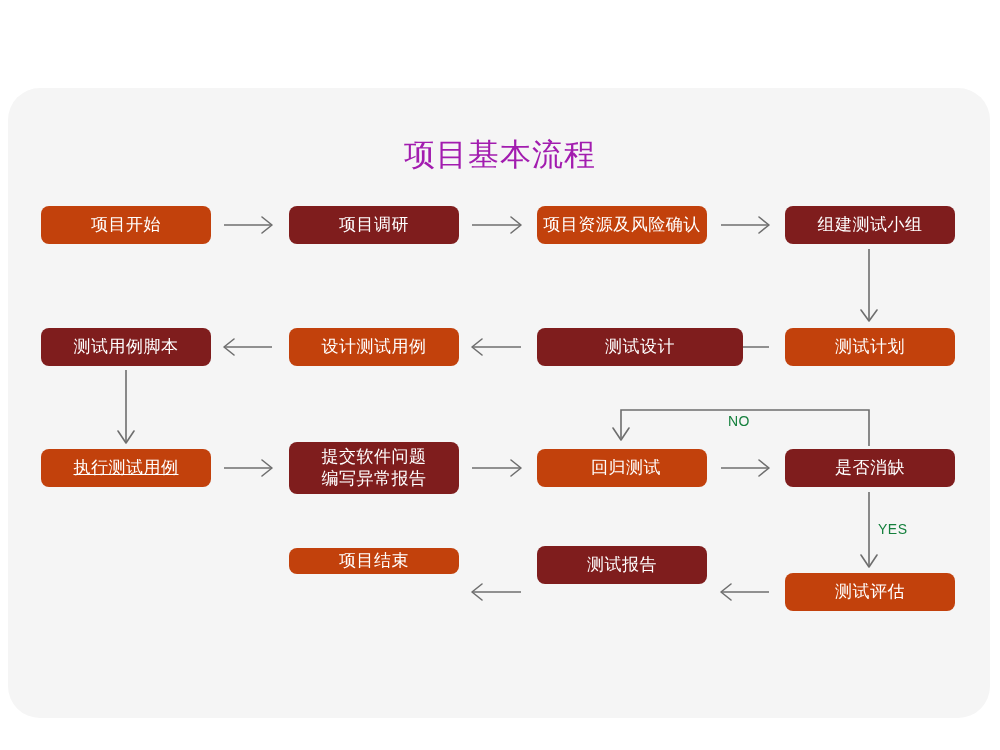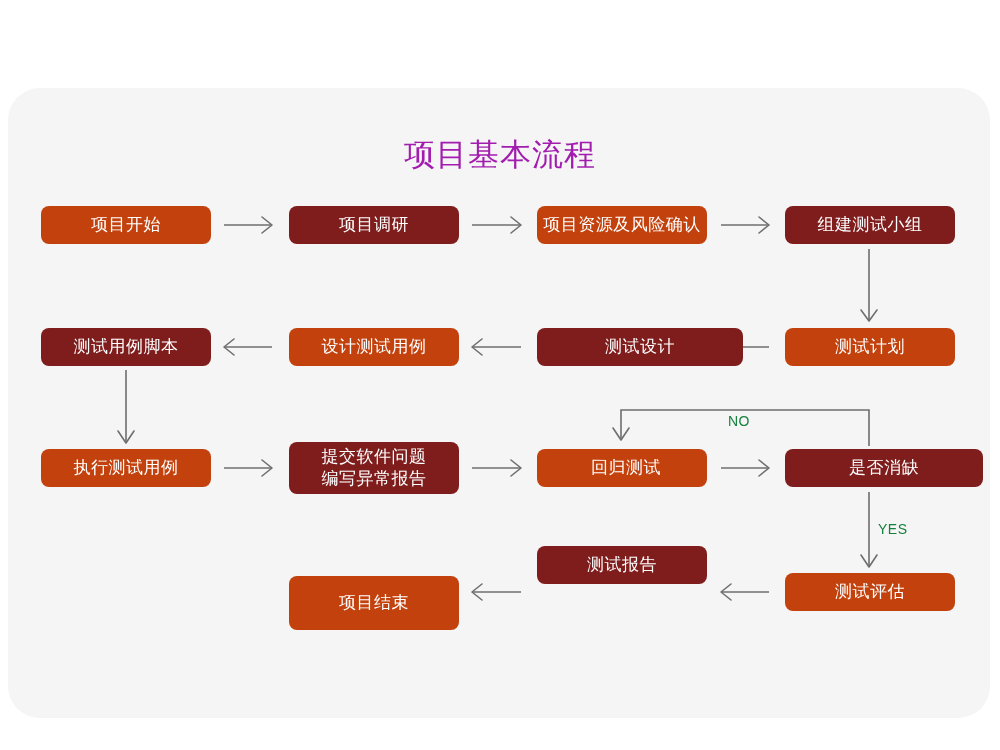--- a/index.html
+++ b/index.html
@@ -192,28 +192,28 @@
   <div class="node gray" style="left:785px; top:206px; width:170px; height:38px;">组建测试小组</div>
 
   <div class="node purple" style="left:785px; top:328px; width:170px; height:38px;">测试计划</div>
 
   <div class="node gray" style="left:537px; top:328px; width:206px; height:38px;text-align:right;">测试设计</div>
 
   <div class="node purple" style="left:289px; top:328px; width:170px; height:38px;">设计测试用例</div>
 
   <div class="node gray" style="left:41px;  top:328px; width:170px; height:38px;">测试用例脚本</div>
 
-  <div class="node purple" style="left:41px;  top:449px; width:170px; height:38px;">执行测试用例</div>
+  <div class="node purple" style="left:41px;  top:449px; width:170px; height:38px;text-decoration:underline;">执行测试用例</div>
 
   <div class="node gray" style="left:289px; top:442px; width:170px; height:52px;">提交软件问题
 编写异常报告</div>
 
   <div class="node purple" style="left:537px; top:449px; width:170px; height:38px;padding-left:8px;">回归测试</div>
 
-  <div class="node gray" style="left:785px; top:449px; width:198px; height:38px;">是否消缺</div>
+  <div class="node gray" style="left:785px; top:449px; width:170px; height:38px;">是否消缺</div>
 
   <div class="node purple" style="left:785px; top:573px; width:170px; height:38px;">测试评估</div>
 
   <div class="node gray" style="left:537px; top:546px; width:170px; height:38px;">测试报告</div>
 
-  <div class="node purple" style="left:289px; top:576px; width:170px; height:54px;">项目结束</div>
+  <div class="node purple" style="left:289px; top:548px; width:170px; height:26px;">项目结束</div>
 
 </div>
 
 </body></html>

